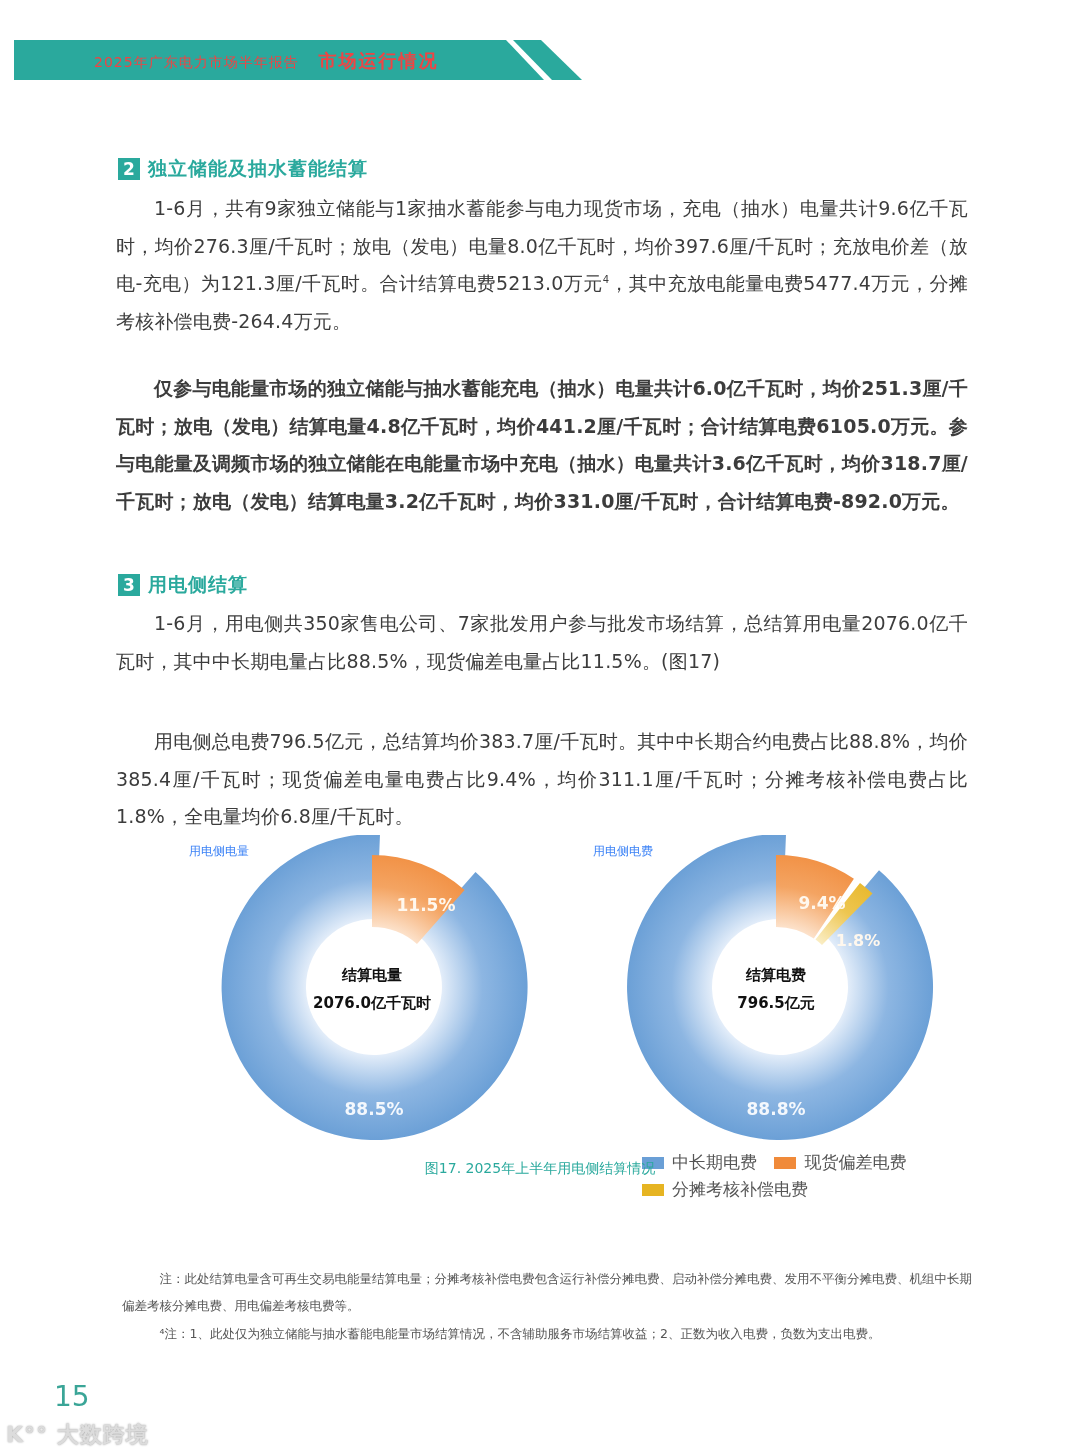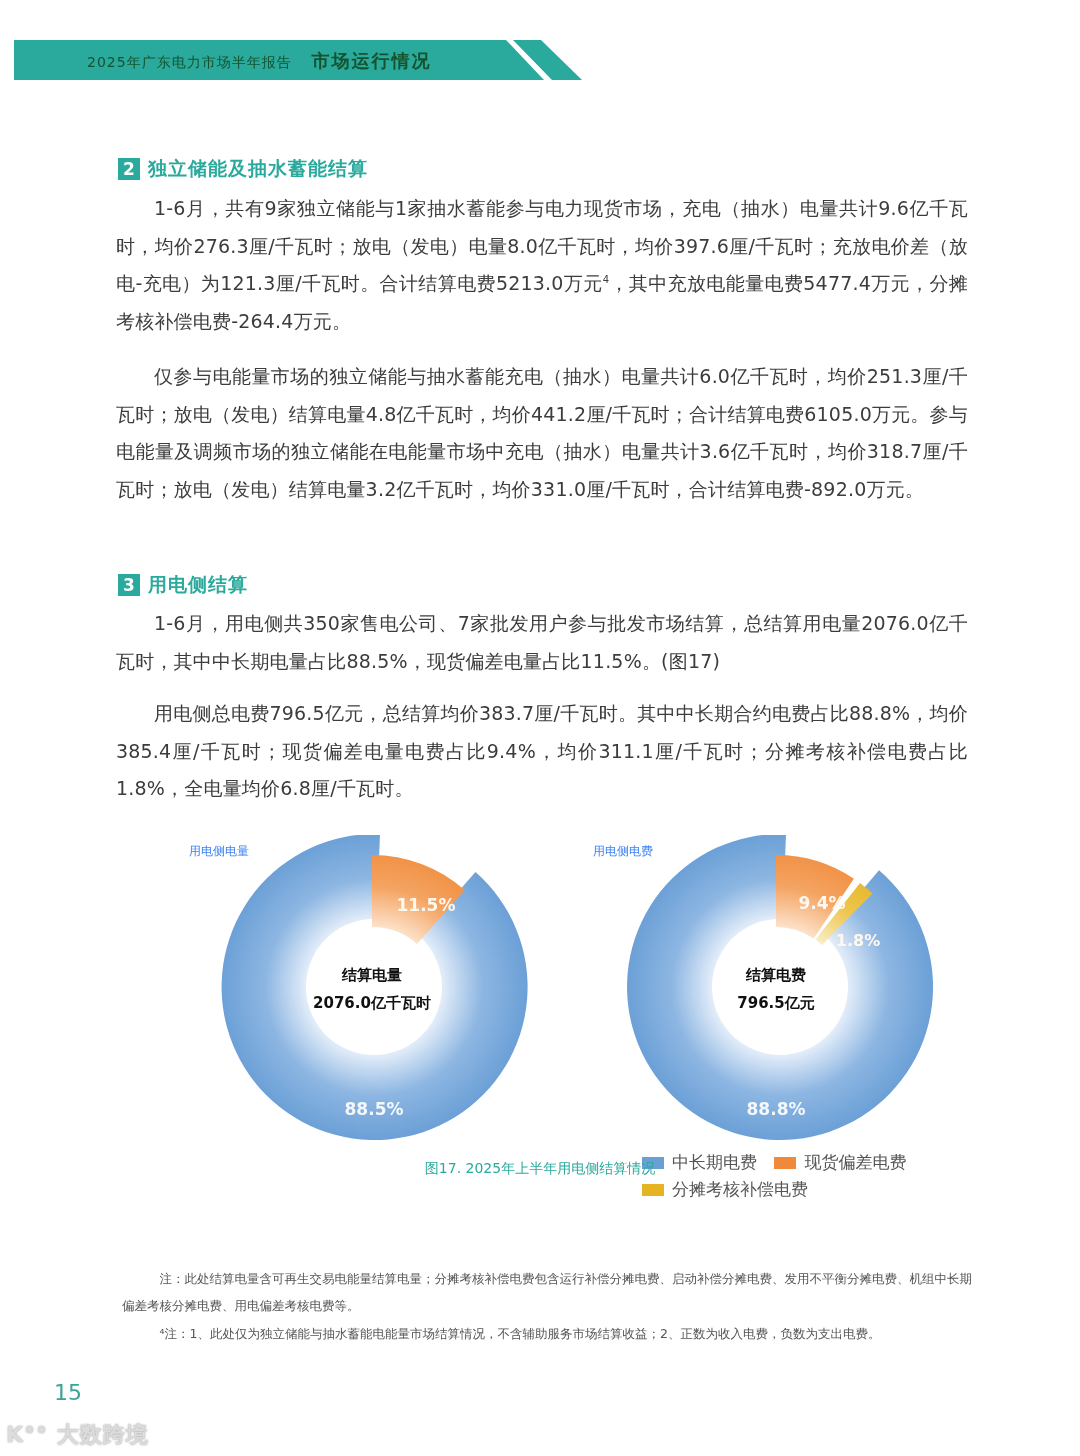--- a/index.html
+++ b/index.html
@@ -1,39 +1,39 @@
 <!DOCTYPE html>
 <html><head>
 <meta charset="utf-8">
 <style>
   html,body{margin:0;padding:0;}
   body{width:1080px;height:1456px;background:#ffffff;position:relative;overflow:hidden;
        font-family:"DejaVu Sans","Liberation Sans",sans-serif;color:#3a3a3a;}
   .banner{position:absolute;left:14px;top:40px;width:570px;height:40px;}
   .banner svg{position:absolute;left:0;top:0;}
-  .banner-text{position:absolute;left:73px;top:9px;color:#14532d;font-size:15px;letter-spacing:1px;white-space:nowrap;}
+  .banner-text{position:absolute;left:80px;top:9px;color:#ef4444;font-size:15px;letter-spacing:1px;white-space:nowrap;}
   .banner-text .sub{font-size:14px;}
   .banner-text .main{font-size:18px;font-weight:bold;margin-left:14px;letter-spacing:2px;}
   .sec-head{position:absolute;left:118px;display:flex;align-items:center;}
   .sec-num{width:22px;height:22px;background:#2aa99d;color:#fff;font-weight:bold;font-size:17px;
            display:flex;align-items:center;justify-content:center;margin-right:8px;}
   .sec-title{color:#2aa99d;font-weight:bold;font-size:19px;letter-spacing:1px;}
   .para{position:absolute;left:116px;width:852px;font-size:19px;line-height:37.5px;color:#3c3c3c;
         text-indent:2em;text-align:justify;letter-spacing:0.2px;}
   .para sup{font-size:10px;vertical-align:super;line-height:0;}
   .chart{position:absolute;top:835px;width:420px;height:380px;}
   .chart-title{position:absolute;top:8px;font-size:12px;color:#3b82f6;margin-left:37px;}
   .donut{position:absolute;}
   .center-label{position:absolute;text-align:center;font-weight:bold;color:#111;font-size:15px;line-height:28px;width:160px;}
   .legend{position:absolute;font-size:17px;color:#555;}
   .legend-item{display:inline-flex;align-items:center;margin-right:12px;}
   .swatch{width:22px;height:12px;display:inline-block;margin-right:8px;}
   .caption{position:absolute;top:1160px;left:0;width:1080px;text-align:center;color:#2aa99d;font-size:14px;}
   .note{position:absolute;left:122px;width:860px;font-size:12.5px;color:#555;line-height:27px;text-indent:3em;}
-  .page-num{position:absolute;left:54px;top:1380px;color:#3aa597;font-size:22px;}
+  .page-num{position:absolute;left:54px;top:1380px;color:#3aa597;font-size:28px;}
   .watermark{position:absolute;left:6px;top:1420px;color:#dcdcdc;font-size:22px;font-weight:bold;
              text-shadow:0 0 2px #999;letter-spacing:1px;}
 </style>
 </head>
 <body>
 
 <div class="banner">
   <svg width="570" height="40" viewBox="0 0 570 40">
     <polygon points="0,0 492,0 530,40 0,40" fill="#2aa99d"></polygon>
     <polygon points="499,0 527,0 568,40 538,40" fill="#2aa99d"></polygon>
@@ -44,28 +44,28 @@
   </div>
 </div>
 
 <div class="sec-head" style="top:156px;">
   <div class="sec-num">2</div>
   <div class="sec-title">独立储能及抽水蓄能结算</div>
 </div>
 <div class="para" style="top:190px;">
   <span>1-6月，共有9家独立储能与1家抽水蓄能参与电力现货市场，充电（抽水）电量共计9.6亿千瓦时，均价276.3厘/千瓦时；放电（发电）电量8.0亿千瓦时，均价397.6厘/千瓦时；充放电价差（放电-充电）为121.3厘/千瓦时。合计结算电费5213.0万元</span><sup>4</sup><span>，其中充放电能量电费5477.4万元，分摊考核补偿电费-264.4万元。</span>
 </div>
-<div class="para" style="top:358px;">仅参与电能量市场的独立储能与抽水蓄能充电（抽水）电量共计6.0亿千瓦时，均价251.3厘/千瓦时；放电（发电）结算电量4.8亿千瓦时，均价441.2厘/千瓦时；合计结算电费6105.0万元。参与电能量及调频市场的独立储能在电能量市场中充电（抽水）电量共计3.6亿千瓦时，均价318.7厘/千瓦时；放电（发电）结算电量3.2亿千瓦时，均价331.0厘/千瓦时，合计结算电费-892.0万元。</div>
+<div class="para" style="top:370px;font-weight:bold;">仅参与电能量市场的独立储能与抽水蓄能充电（抽水）电量共计6.0亿千瓦时，均价251.3厘/千瓦时；放电（发电）结算电量4.8亿千瓦时，均价441.2厘/千瓦时；合计结算电费6105.0万元。参与电能量及调频市场的独立储能在电能量市场中充电（抽水）电量共计3.6亿千瓦时，均价318.7厘/千瓦时；放电（发电）结算电量3.2亿千瓦时，均价331.0厘/千瓦时，合计结算电费-892.0万元。</div>
 
 <div class="sec-head" style="top:572px;">
   <div class="sec-num">3</div>
   <div class="sec-title">用电侧结算</div>
 </div>
 <div class="para" style="top:605px;">1-6月，用电侧共350家售电公司、7家批发用户参与批发市场结算，总结算用电量2076.0亿千瓦时，其中中长期电量占比88.5%，现货偏差电量占比11.5%。(图17)</div>
-<div class="para" style="top:695px;">用电侧总电费796.5亿元，总结算均价383.7厘/千瓦时。其中中长期合约电费占比88.8%，均价385.4厘/千瓦时；现货偏差电量电费占比9.4%，均价311.1厘/千瓦时；分摊考核补偿电费占比1.8%，全电量均价6.8厘/千瓦时。</div>
+<div class="para" style="top:723px;">用电侧总电费796.5亿元，总结算均价383.7厘/千瓦时。其中中长期合约电费占比88.8%，均价385.4厘/千瓦时；现货偏差电量电费占比9.4%，均价311.1厘/千瓦时；分摊考核补偿电费占比1.8%，全电量均价6.8厘/千瓦时。</div>
 
 <div class="chart" style="left:140px;">
   <div class="chart-title" style="left:12px;">用电侧电量</div>
   <svg class="donut" style="left:72px;top:0px;" width="320" height="320" viewBox="-160 -160 320 320">
     <defs>
       <radialGradient id="gb1" cx="0" cy="0" r="155" gradientUnits="userSpaceOnUse">
         <stop offset="0.42" stop-color="#e9f1fb"></stop>
           <stop offset="0.7" stop-color="#8db6e2"></stop>
           <stop offset="1" stop-color="#6a9fd6"></stop>
       </radialGradient>

